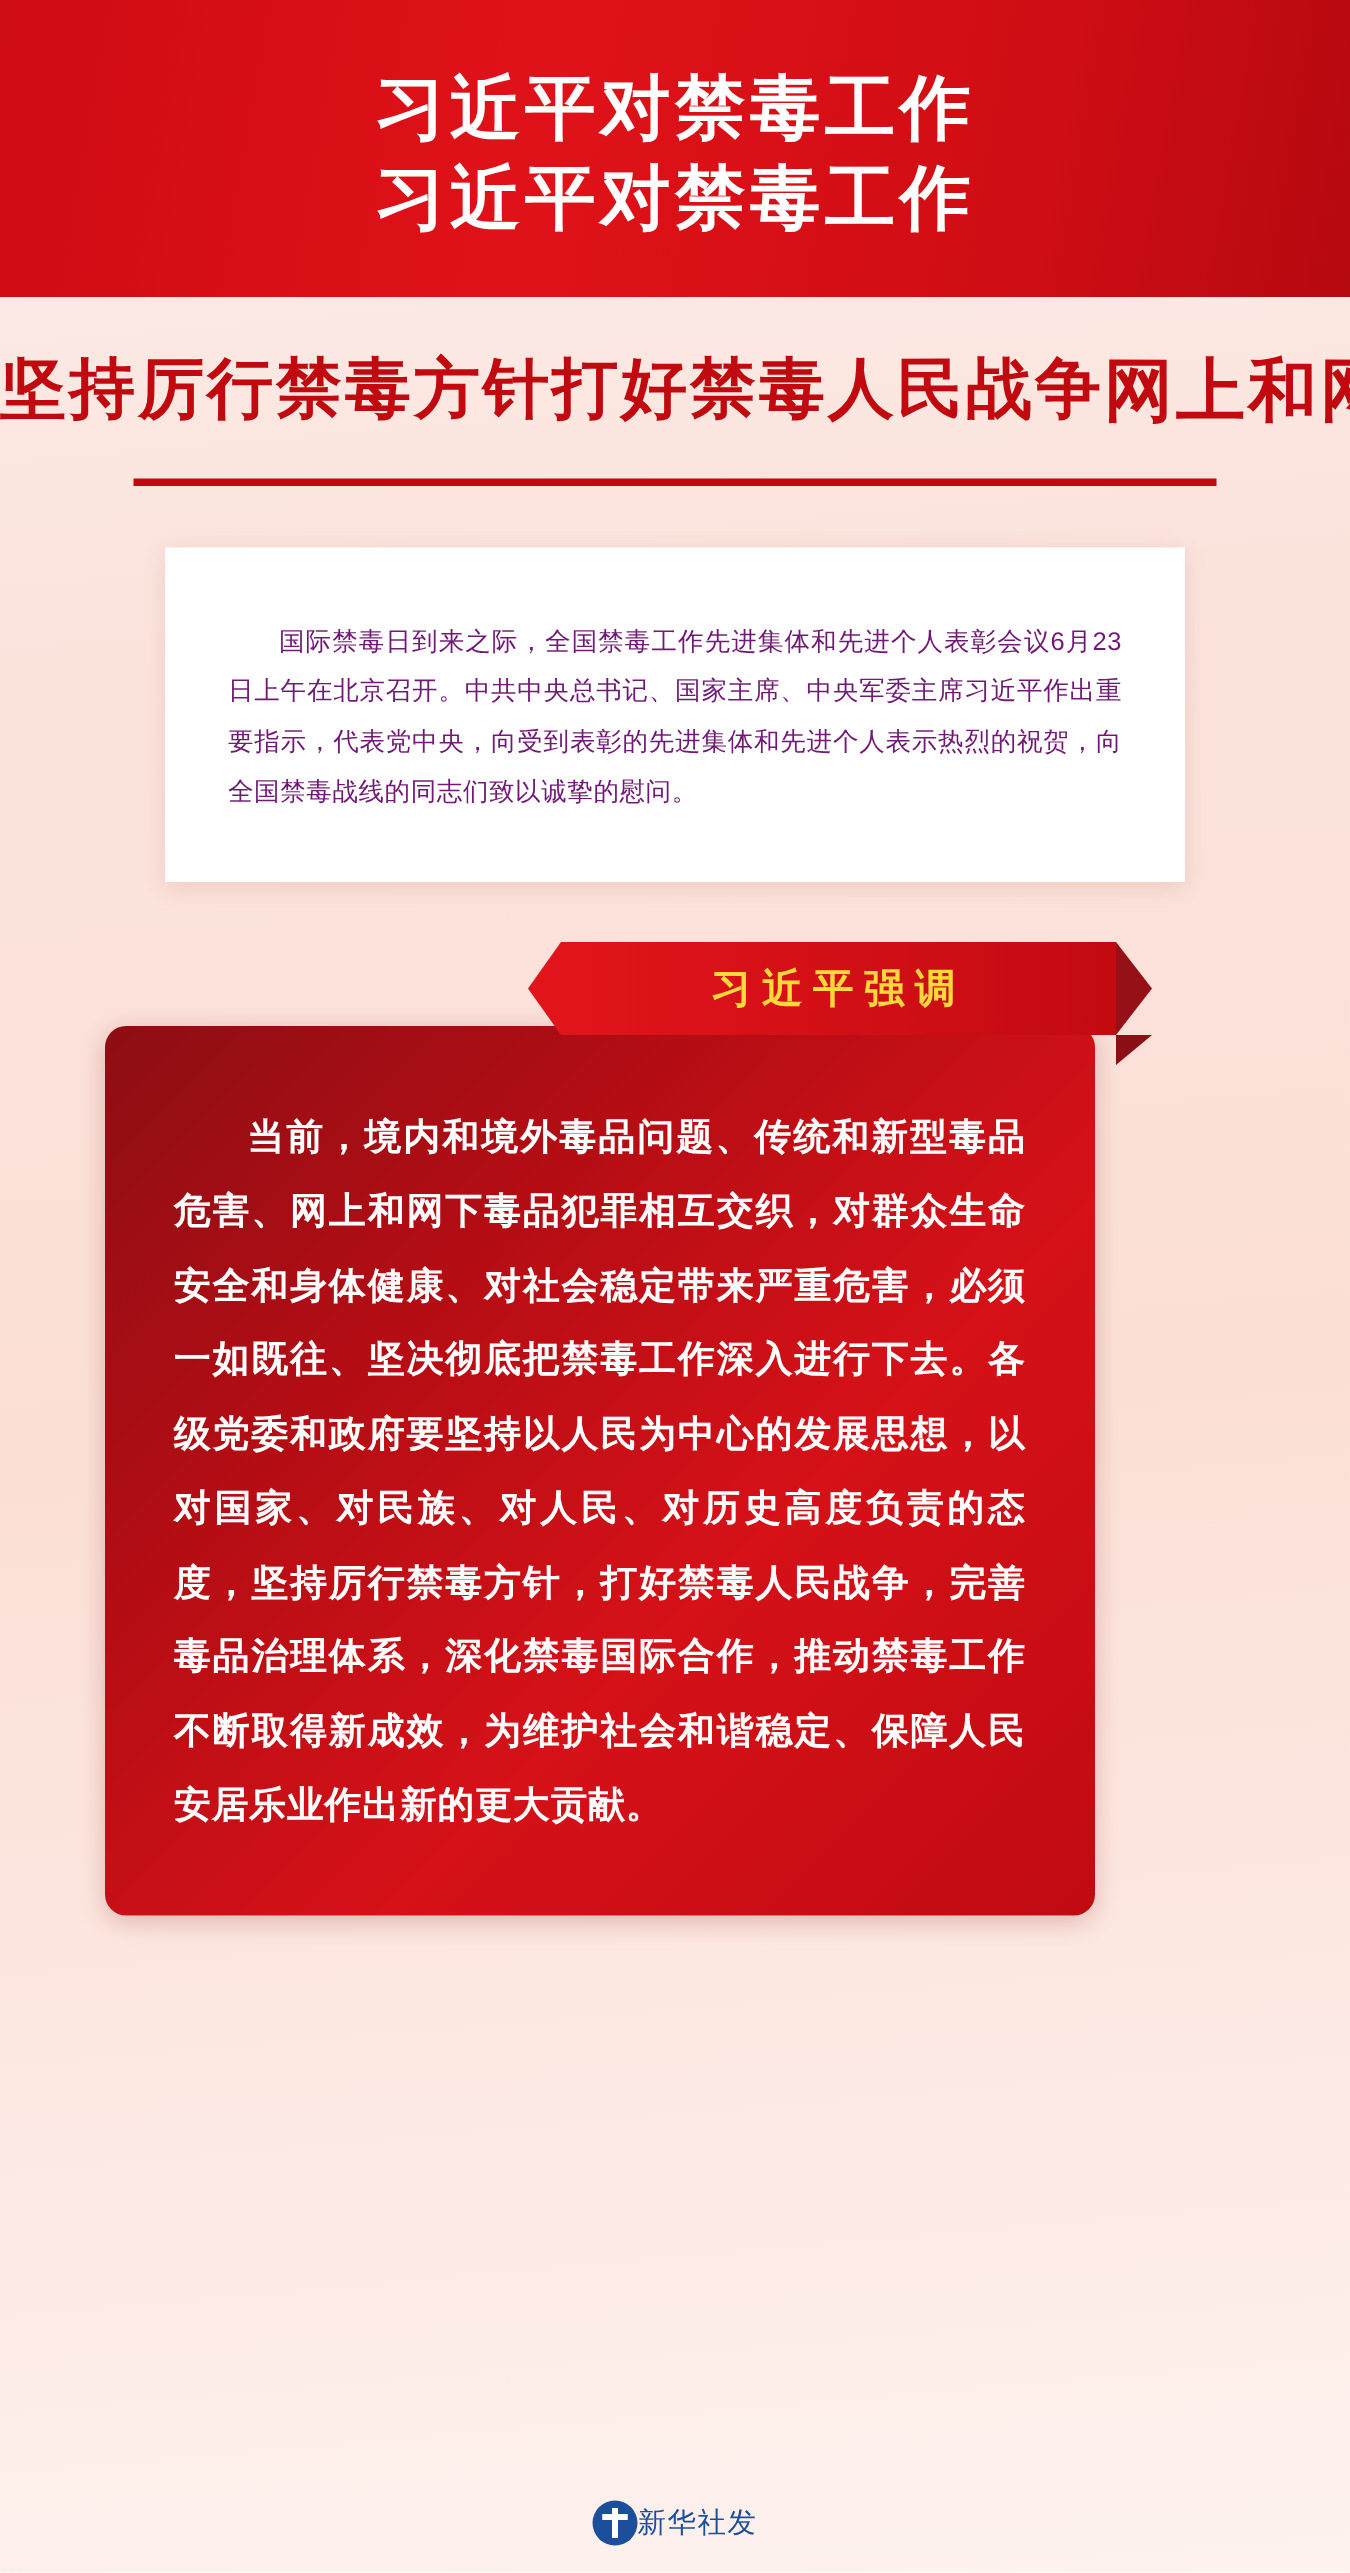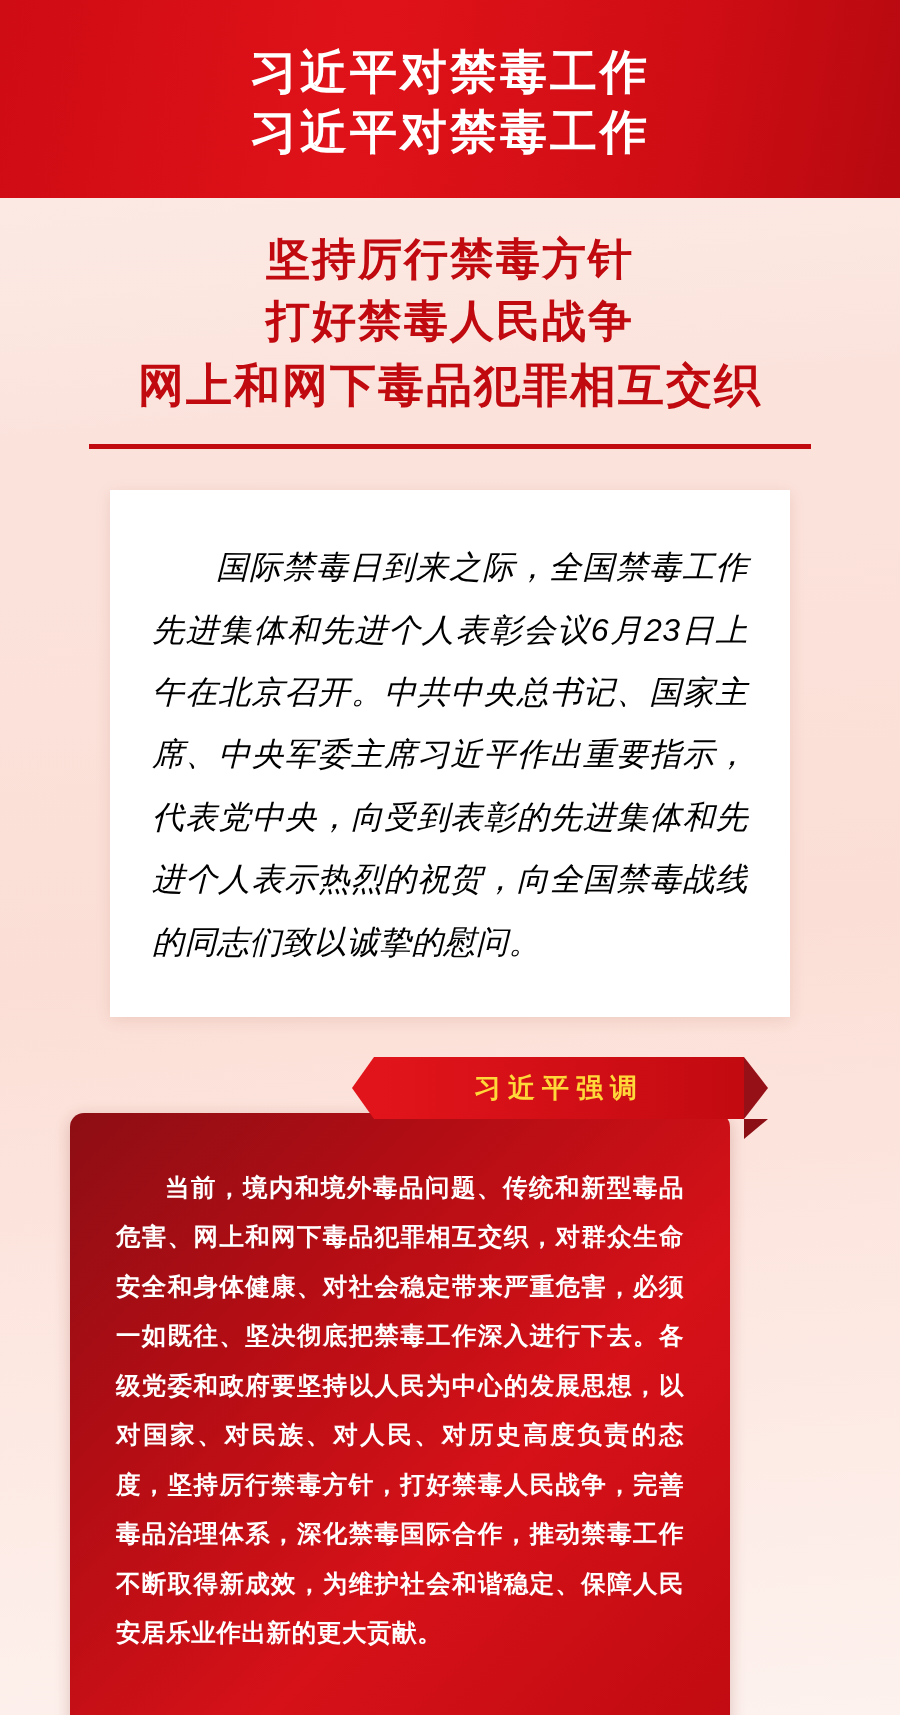--- a/index.html
+++ b/index.html
@@ -41,21 +41,21 @@
     letter-spacing: 3px;
     line-height: 1.28;
     text-align: center;
     white-space: nowrap;
   }
 
   
   .subtitle-block {
     padding-top: 30px;
     display: flex;
-    flex-direction: column;
+    flex-direction: row;
     align-items: center;
   }
   .sub-line {
     font-family: "DejaVu Serif", "Liberation Serif", serif;
     font-weight: bold;
     color: #c00a10;
     text-align: center;
     line-height: 1.42;
     white-space: nowrap;
     letter-spacing: 2px;
@@ -77,27 +77,26 @@
     width: 680px;
     position: relative;
   }
   .lead-card {
     background: #ffffff;
     padding: 46px 42px 44px 42px;
     box-sizing: border-box;
     box-shadow: 0 3px 14px rgba(150, 60, 45, 0.13);
   }
   .lead-text {
-    color: #000000;
-    font-size: 32px;
+    color: #701a75;
+    font-size: 17px;
     line-height: 1.95;
     text-align: justify;
     text-indent: 2em;
     letter-spacing: 0.4px;
-    font-style: italic;
   }
 
   
   .quote-section {
     position: relative;
     margin: 40px auto 0 auto;
     width: 760px;
   }
   .ribbon {
     position: relative;
@@ -149,21 +148,21 @@
     border-bottom: 20px solid transparent;
     z-index: 2;
   }
 
   .quote-card {
     position: relative;
     margin-top: -6px;
     width: 660px;
     background: linear-gradient(135deg, #8d0e14 0%, #b50d14 32%, #d61118 62%, #c00a11 100%);
     border-radius: 14px;
-    padding: 50px 46px 80px 46px;
+    padding: 50px 46px 48px 46px;
     box-sizing: border-box;
     z-index: 1;
     box-shadow: 0 4px 16px rgba(120, 20, 15, 0.22);
   }
   .quote-text {
     color: #ffffff;
     font-size: 24.5px;
     font-weight: bold;
     line-height: 2.02;
     text-align: justify;

